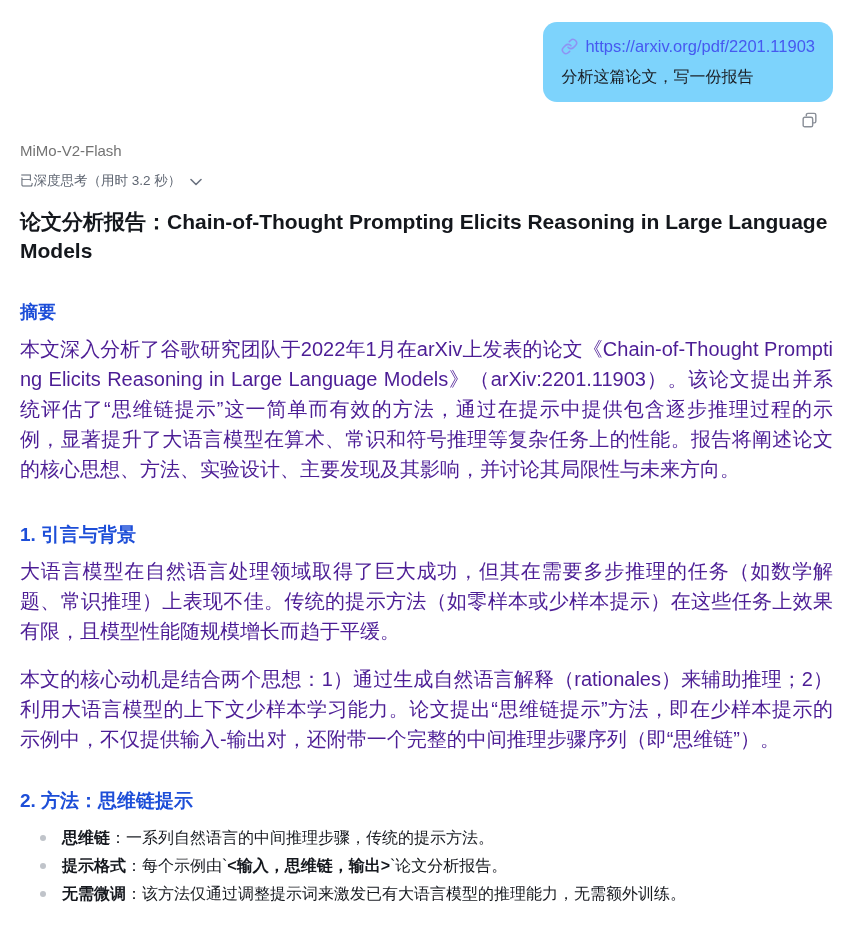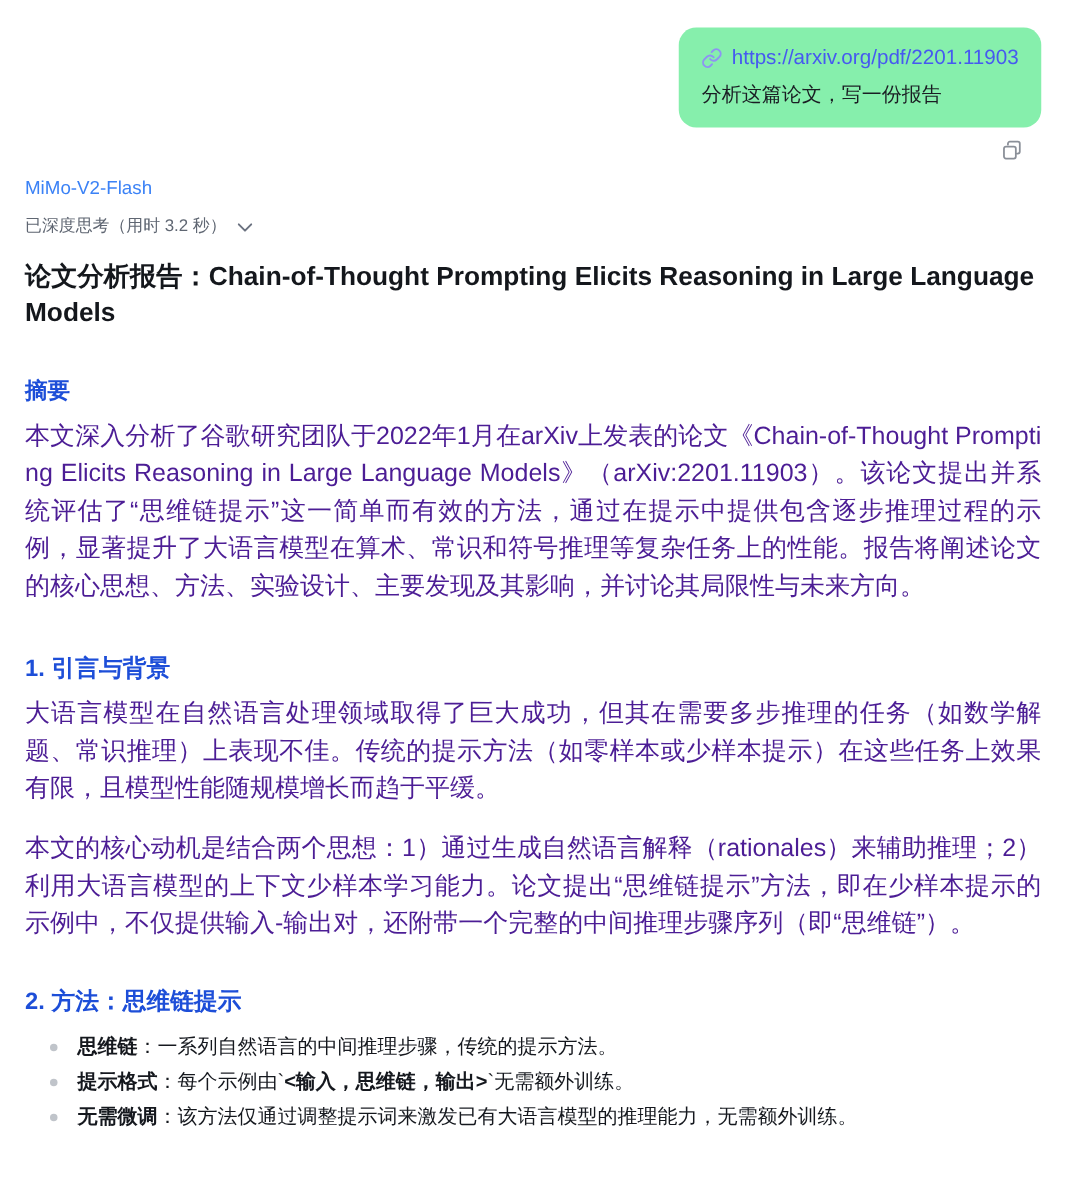--- a/index.html
+++ b/index.html
@@ -9,38 +9,38 @@
     min-height: 947px;
     font-family: "Liberation Sans", "DejaVu Sans", sans-serif;
     color: #15181e;
     overflow: hidden;
   }
   .page { width: 854px; padding: 22px 21px 0 20px; }
 
   
   .user-row { display: flex; justify-content: flex-end; }
   .bubble {
-    background: #86efac;
+    background: #7dd3fc;
     border-radius: 14px;
     padding: 12px 18px 13px 18px;
     max-width: 620px;
   }
   .bubble-link {
     display: flex; align-items: center; gap: 7px;
     font-size: 16.5px; line-height: 25px;
   }
   .bubble-link a { color: #4659f0; text-decoration: none; }
   .link-icon { display: inline-flex; color: #8e93f3; }
   .bubble-text { font-size: 16px; line-height: 25px; color: #1a1d23; margin-top: 5px; }
 
   .copy-row { display: flex; justify-content: flex-end; margin-top: 9px; padding-right: 14px; }
   .copy-btn { background: none; border: none; cursor: pointer; color: #8a8f98; padding: 0; line-height: 0; }
 
   
-  .model-name { margin-top: 12px; font-size: 15px; color: #3b82f6; }
+  .model-name { margin-top: 12px; font-size: 15px; color: #737373; }
   .thinking-row {
     margin-top: 13px;
     display: inline-flex; align-items: center; gap: 9px;
     font-size: 13.5px; color: #5f6672; cursor: pointer;
   }
   .chevron-icon { display: inline-flex; color: #6b7280; margin-top: 2px; }
 
   
   h1.report-title {
     margin-top: 17px;
@@ -133,21 +133,21 @@
   <p class="body mt8">大语言模型在自然语言处理领域取得了巨大成功，但其在需要多步推理的任务（如数学解题、常识推理）上表现不佳。传统的提示方法（如零样本或少样本提示）在这些任务上效果有限，且模型性能随规模增长而趋于平缓。</p>
   <p class="body mt18">本文的核心动机是结合两个思想：1）通过生成自然语言解释（rationales）来辅助推理；2）利用大语言模型的上下文少样本学习能力。论文提出“思维链提示”方法，即在少样本提示的示例中，不仅提供输入-输出对，还附带一个完整的中间推理步骤序列（即“思维链”）。</p>
 
   <h2 class="sec mt34">2. 方法：思维链提示</h2>
 
   <ul class="bullets">
     <li>
       <span class="b">思维链</span><span>：一系列自然语言的中间推理步骤，传统的提示方法。</span>
     </li>
     <li>
-      <span class="b">提示格式</span><span>：每个示例由`</span><span class="b">&lt;输入，思维链，输出&gt;</span><span>`无需额外训练。</span>
+      <span class="b">提示格式</span><span>：每个示例由`</span><span class="b">&lt;输入，思维链，输出&gt;</span><span>`论文分析报告。</span>
     </li>
     <li>
       <span class="b">无需微调</span><span>：该方法仅通过调整提示词来激发已有大语言模型的推理能力，无需额外训练。</span>
     </li>
   </ul>
 
   <h3 class="subsec mt42">2.2 工作原理</h3>
   
 
 </div>

